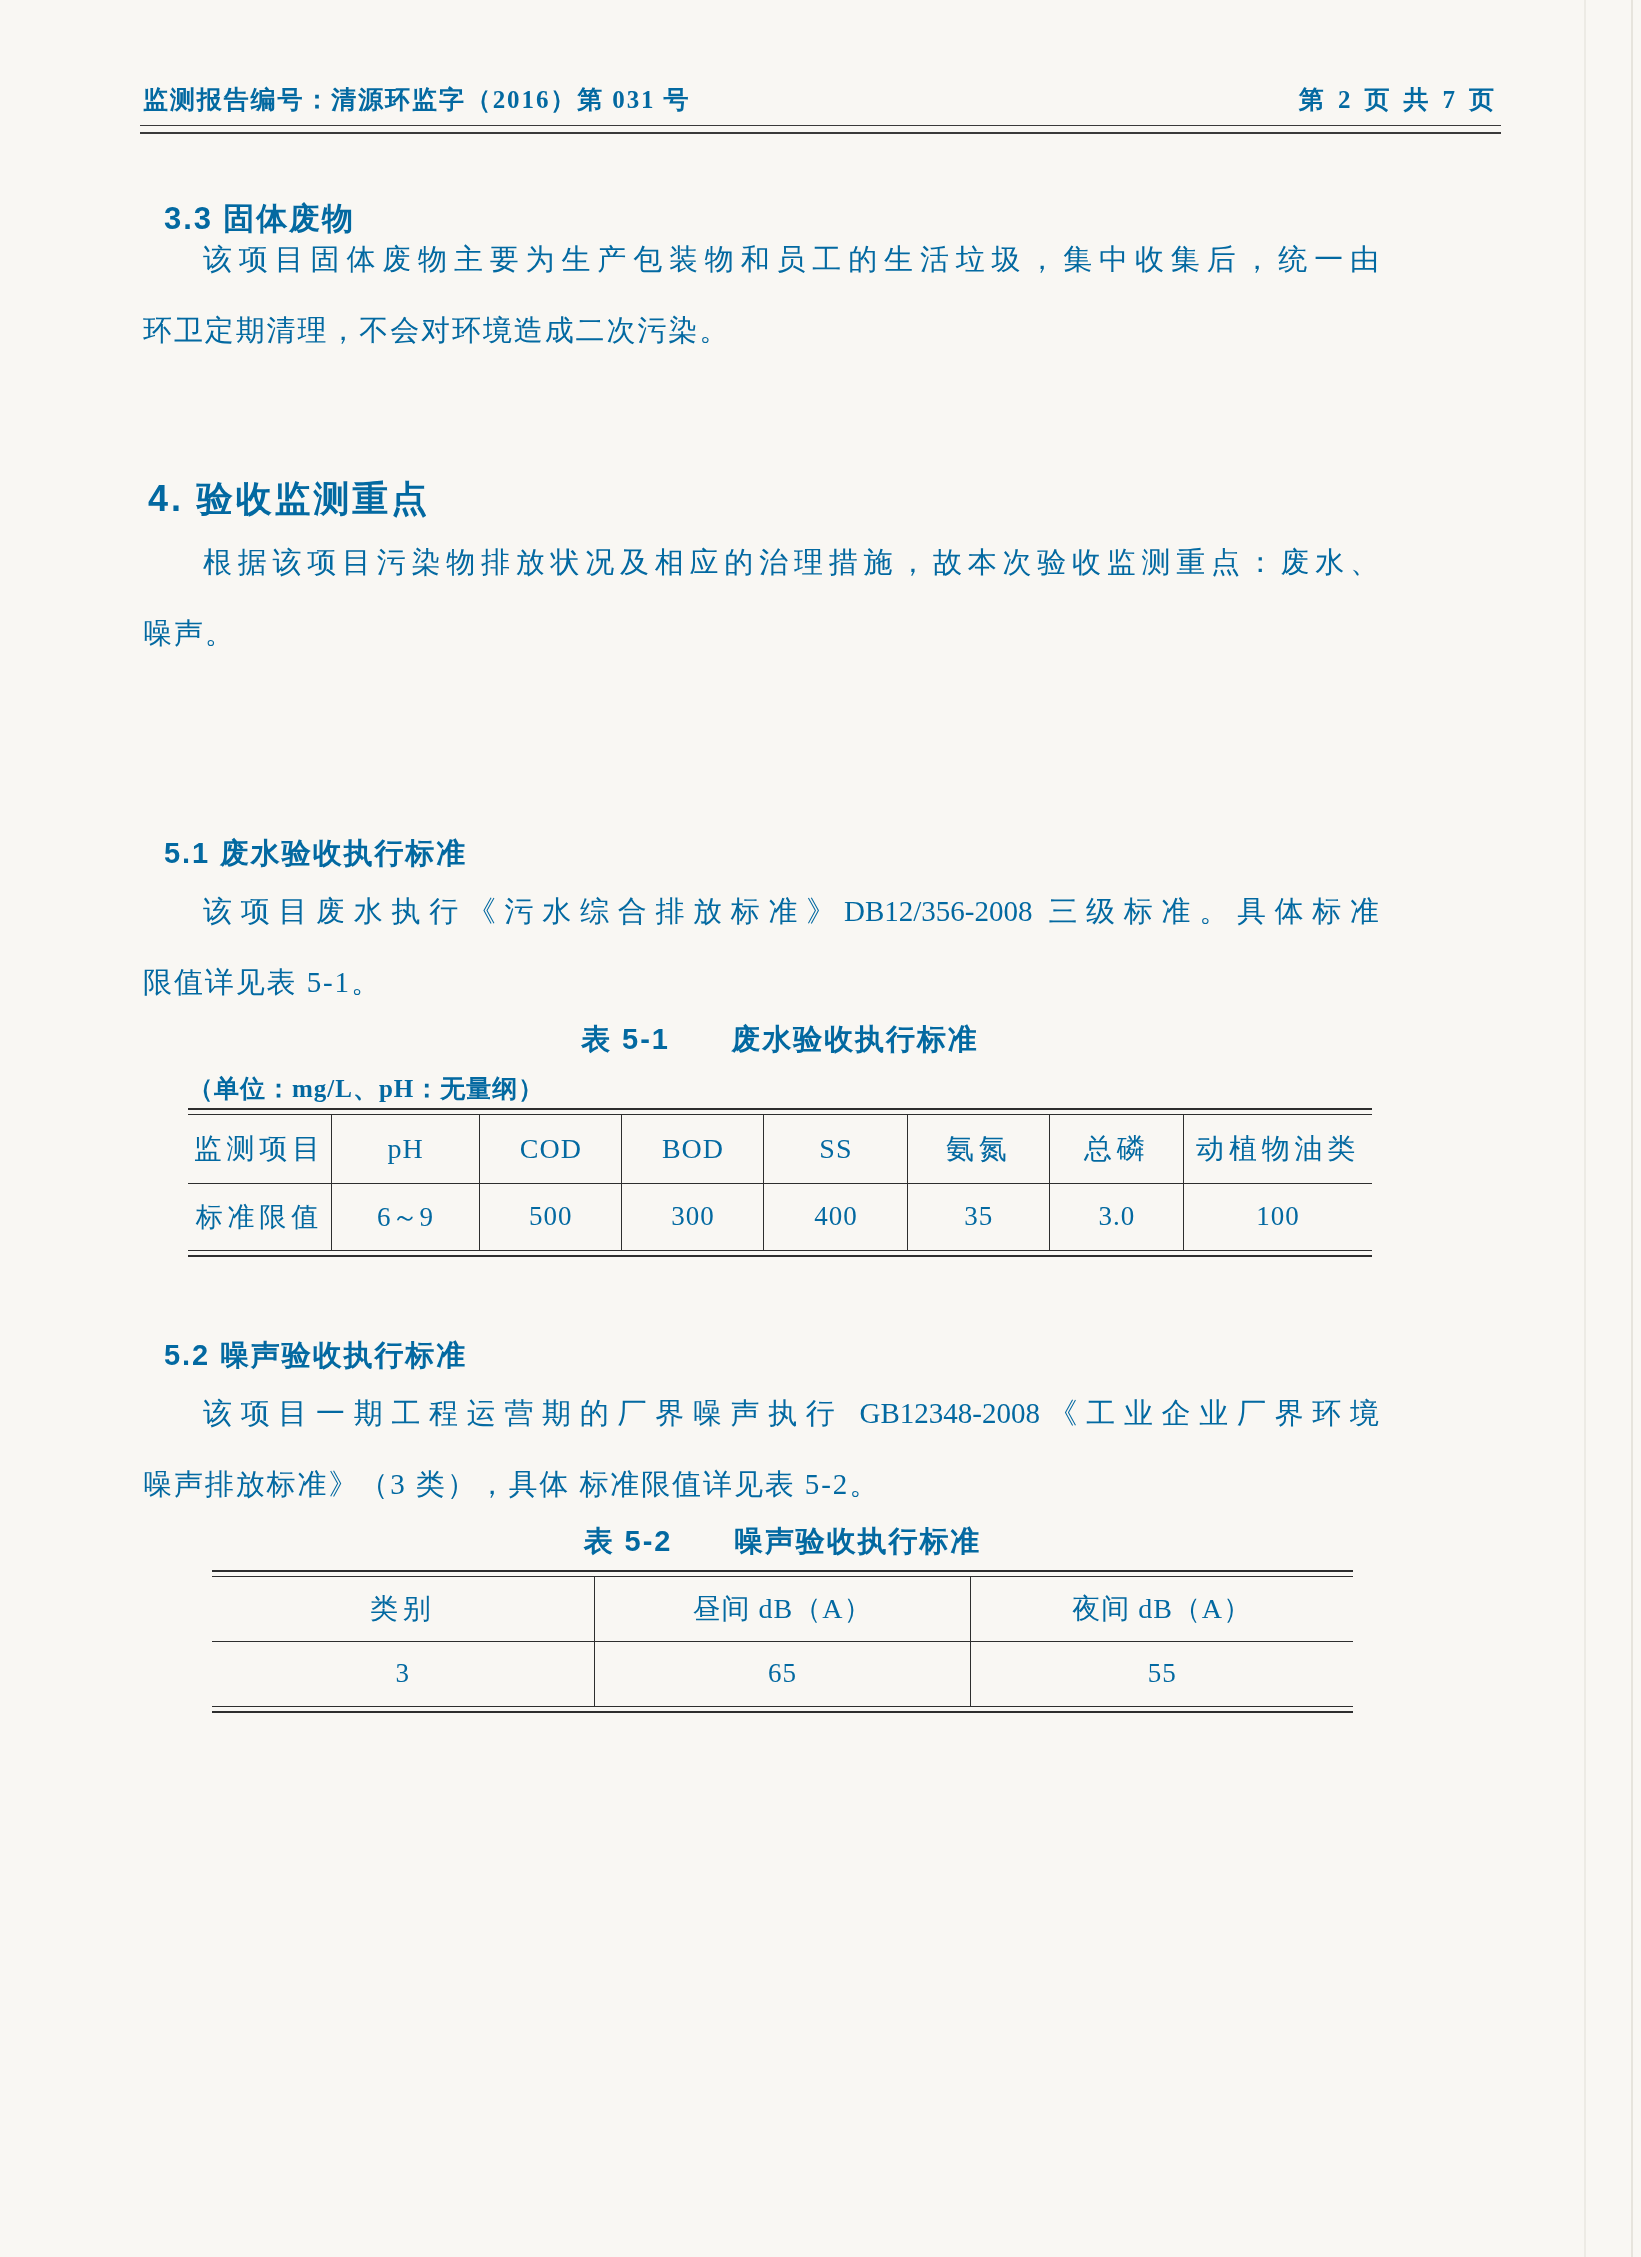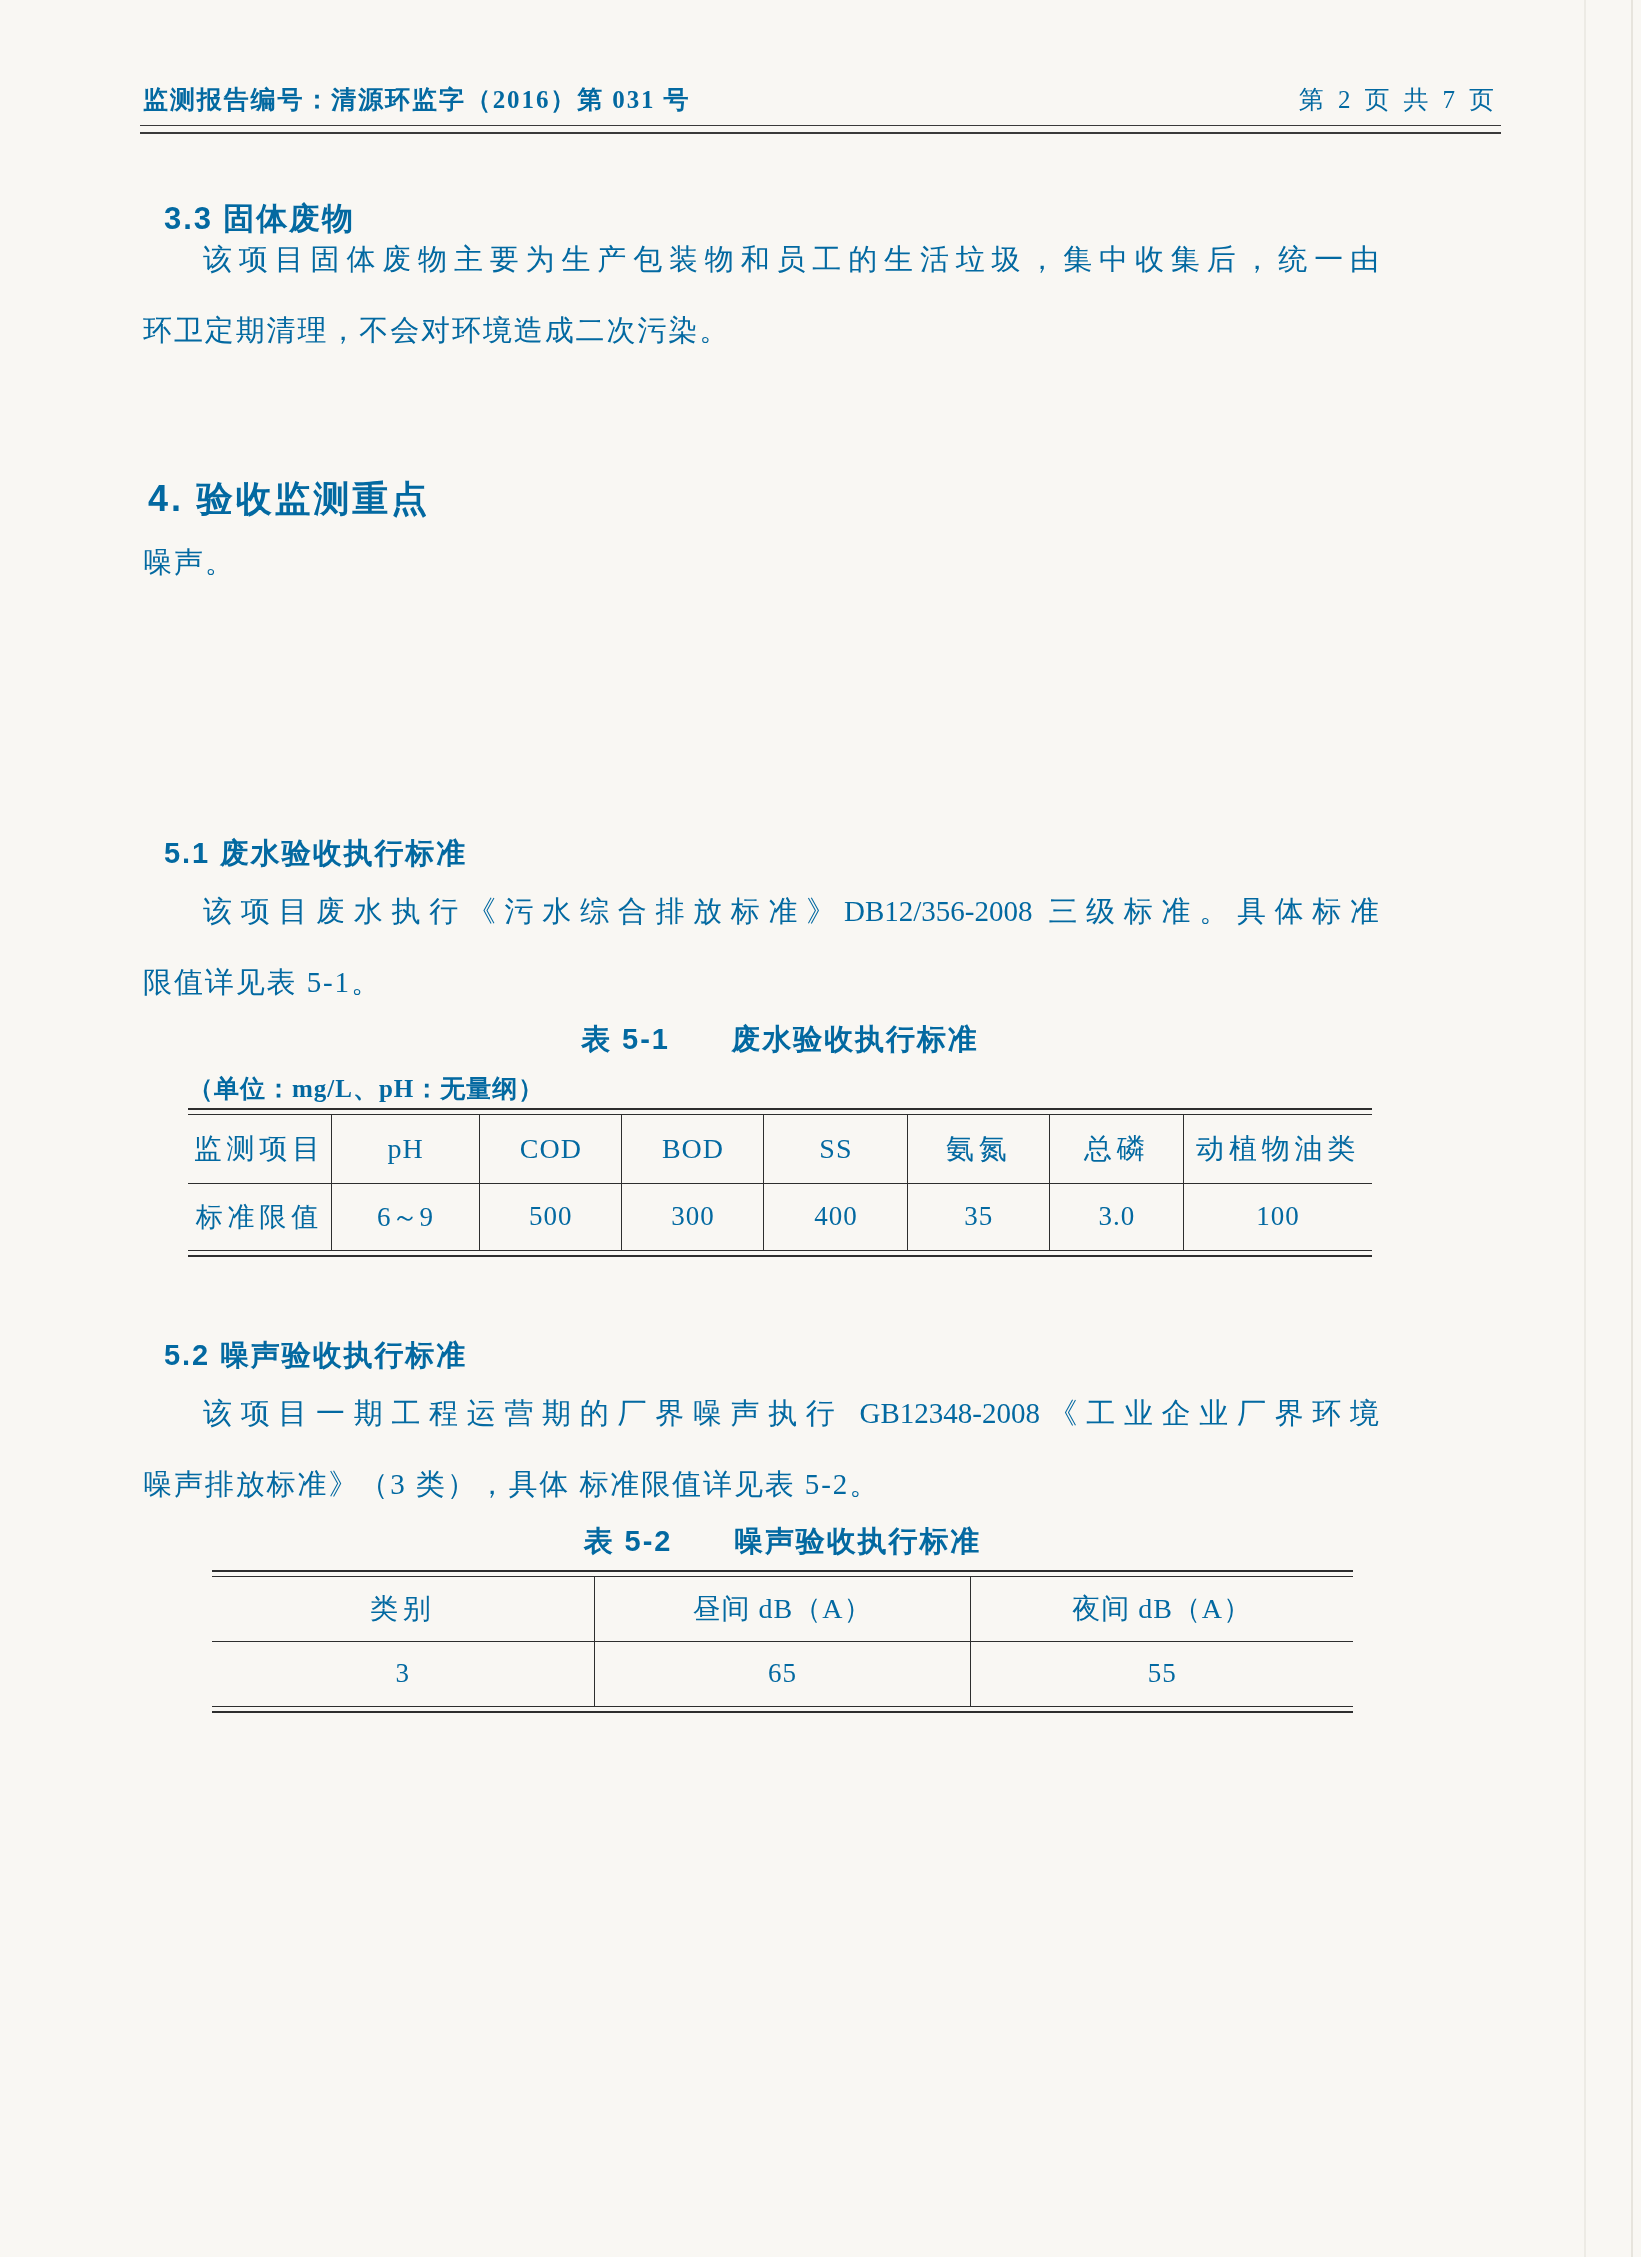--- a/index.html
+++ b/index.html
@@ -12,21 +12,21 @@
     font-family:"Liberation Serif","DejaVu Serif",serif;
     overflow:hidden;
   }
   
   .scan-line{position:absolute;top:0;height:2257px;width:1.9px;}
   .scan-line.a{left:1584px;background:#edebe5;}
   .scan-line.b{left:1631px;background:#e7e4dd;}
 
   
   .hdr-left{position:absolute;left:143px;top:83px;font-size:25px;font-weight:700;letter-spacing:1.9px;}
-  .hdr-right{position:absolute;right:143px;top:83px;font-size:25px;font-weight:400;letter-spacing:3.9px;}
+  .hdr-right{position:absolute;right:143px;top:83px;font-size:25px;font-weight:700;letter-spacing:3.9px;}
   .hdr-rule{
     position:absolute;left:140px;top:125px;width:1361px;height:5.8px;
     border-top:1.9px solid #3a3a3a;border-bottom:2.9px solid #3a3a3a;
   }
 
   
   .h-big{position:absolute;font-family:"Liberation Sans","DejaVu Sans",sans-serif;
          font-weight:700;font-size:36px;letter-spacing:2.9px;}
   .h-mid{position:absolute;font-family:"Liberation Sans","DejaVu Sans",sans-serif;
          font-weight:700;font-size:29px;letter-spacing:1.9px;}
@@ -85,20 +85,21 @@
   <div class="hdr-rule"></div>
 
   <div class="h-mid t-s33">3.3 固体废物</div>
   <div class="para p-s33">
     <span class="ln full ind">该项目固体废物主要为生产包装物和员工的生活垃圾，集中收集后，统一由</span>
     <span class="ln">环卫定期清理，不会对环境造成二次污染。</span>
   </div>
 
   <div class="h-big t-s4">4. 验收监测重点</div>
   <div class="para p-s4">
+    <span class="ln full ind">根据该项目污染物排放状况及相应的治理措施，故本次验收监测重点：废水、</span>
     <span class="ln">噪声。</span>
   </div>
 
 
   <div class="h-mid t-s51">5.1 废水验收执行标准</div>
   <div class="para p-s51">
     <span class="ln full ind">该项目废水执行《污水综合排放标准》DB12/356-2008 三级标准。具体标准</span>
     <span class="ln">限值详见表 5-1。</span>
   </div>
 

